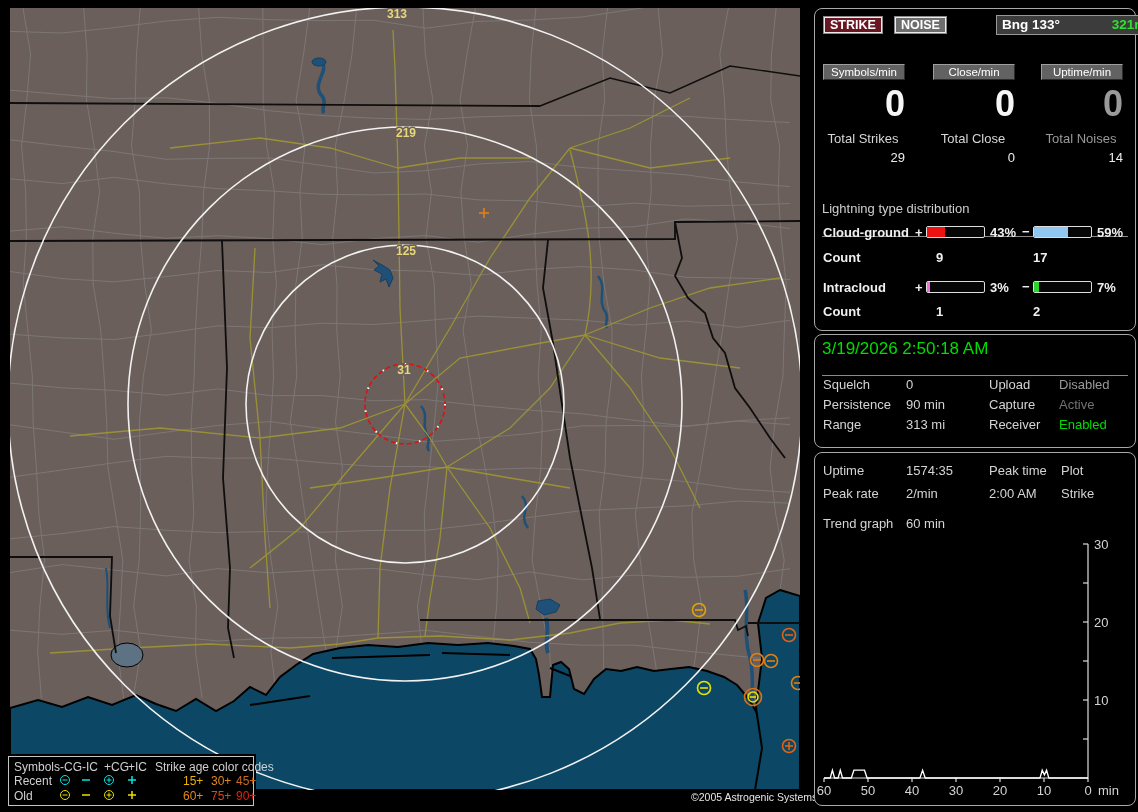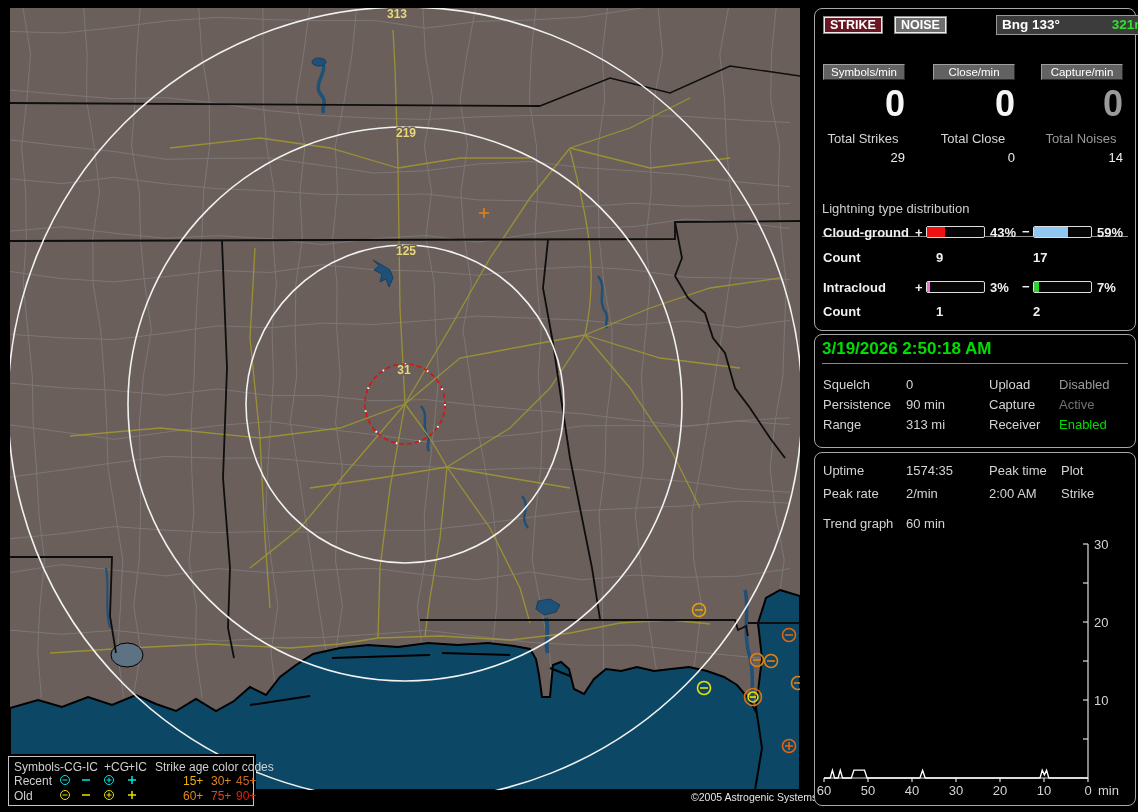--- a/index.html
+++ b/index.html
@@ -30,21 +30,21 @@
   .dim { color:#9a9a9a !important; }
 
   .disthdr { position:absolute; left:7px; right:7px; color:#cfcfcf; font-size:13px;
              border-bottom:1px solid #8a8a8a; padding-bottom:20px; }
   .bar { position:absolute; width:59px; height:12px; border:1px solid #dedede;
          border-radius:2px; background:#060606; overflow:hidden; }
   .bar i { position:absolute; left:0; top:0; bottom:0; }
   .sign { position:absolute; color:#f0f0f0; font-weight:bold; font-size:13px; }
 
   .datehdr { position:absolute; left:7px; right:7px; top:4px; color:#00dd00;
-             font-size:17px; font-weight:bold; border-bottom:1px solid #8a8a8a; padding-bottom:4px; }
+             font-size:17px; font-weight:normal; border-bottom:1px solid #8a8a8a; padding-bottom:16px; }
 
   
   #legendbox { position:absolute; left:8px; top:756px; width:246px; height:50px;
                background:#000; border:1px solid #c4c4c4; box-shadow:0 0 0 2px #000; }
   #legendbox span { position:absolute; font-size:12px; color:#cfcfcf; white-space:nowrap; }
   #legendbox .sy { position:absolute; width:14px; height:12px; }
   #copyright { position:absolute; left:686px; top:789px; height:17px; background:#000;
                color:#e6e6e6; font-size:10.5px; line-height:17px; padding:0 5px; white-space:nowrap; }
 </style>
 </head>
@@ -269,21 +269,21 @@
     <div class="btn3d" style="left:79px;top:7px">
       <span class="inner">NOISE</span>
       </div>
     <div class="bngbox" style="left:181px;top:6px;width:160px">
       <span>Bng 133°</span>
       <span style="float:right;color:#2ee22e">321mi</span>
     </div>
 
     <div class="ratelbl" style="left:8px;top:55px">Symbols/min</div>
     <div class="ratelbl" style="left:118px;top:55px">Close/min</div>
-    <div class="ratelbl" style="left:226px;top:55px">Capture/min</div>
+    <div class="ratelbl" style="left:226px;top:55px">Uptime/min</div>
 
     <div class="bigzero" style="left:8px;top:76px">0</div>
     <div class="bigzero" style="left:118px;top:76px">0</div>
     <div class="bigzero dim" style="left:226px;top:76px">0</div>
 
     <div class="totlbl" style="left:6px;top:122px">Total Strikes</div>
     <div class="totlbl" style="left:116px;top:122px">Total Close</div>
     <div class="totlbl dim" style="left:224px;top:122px">Total Noises</div>
 
     <div class="totval" style="left:8px;top:141px">29</div>

